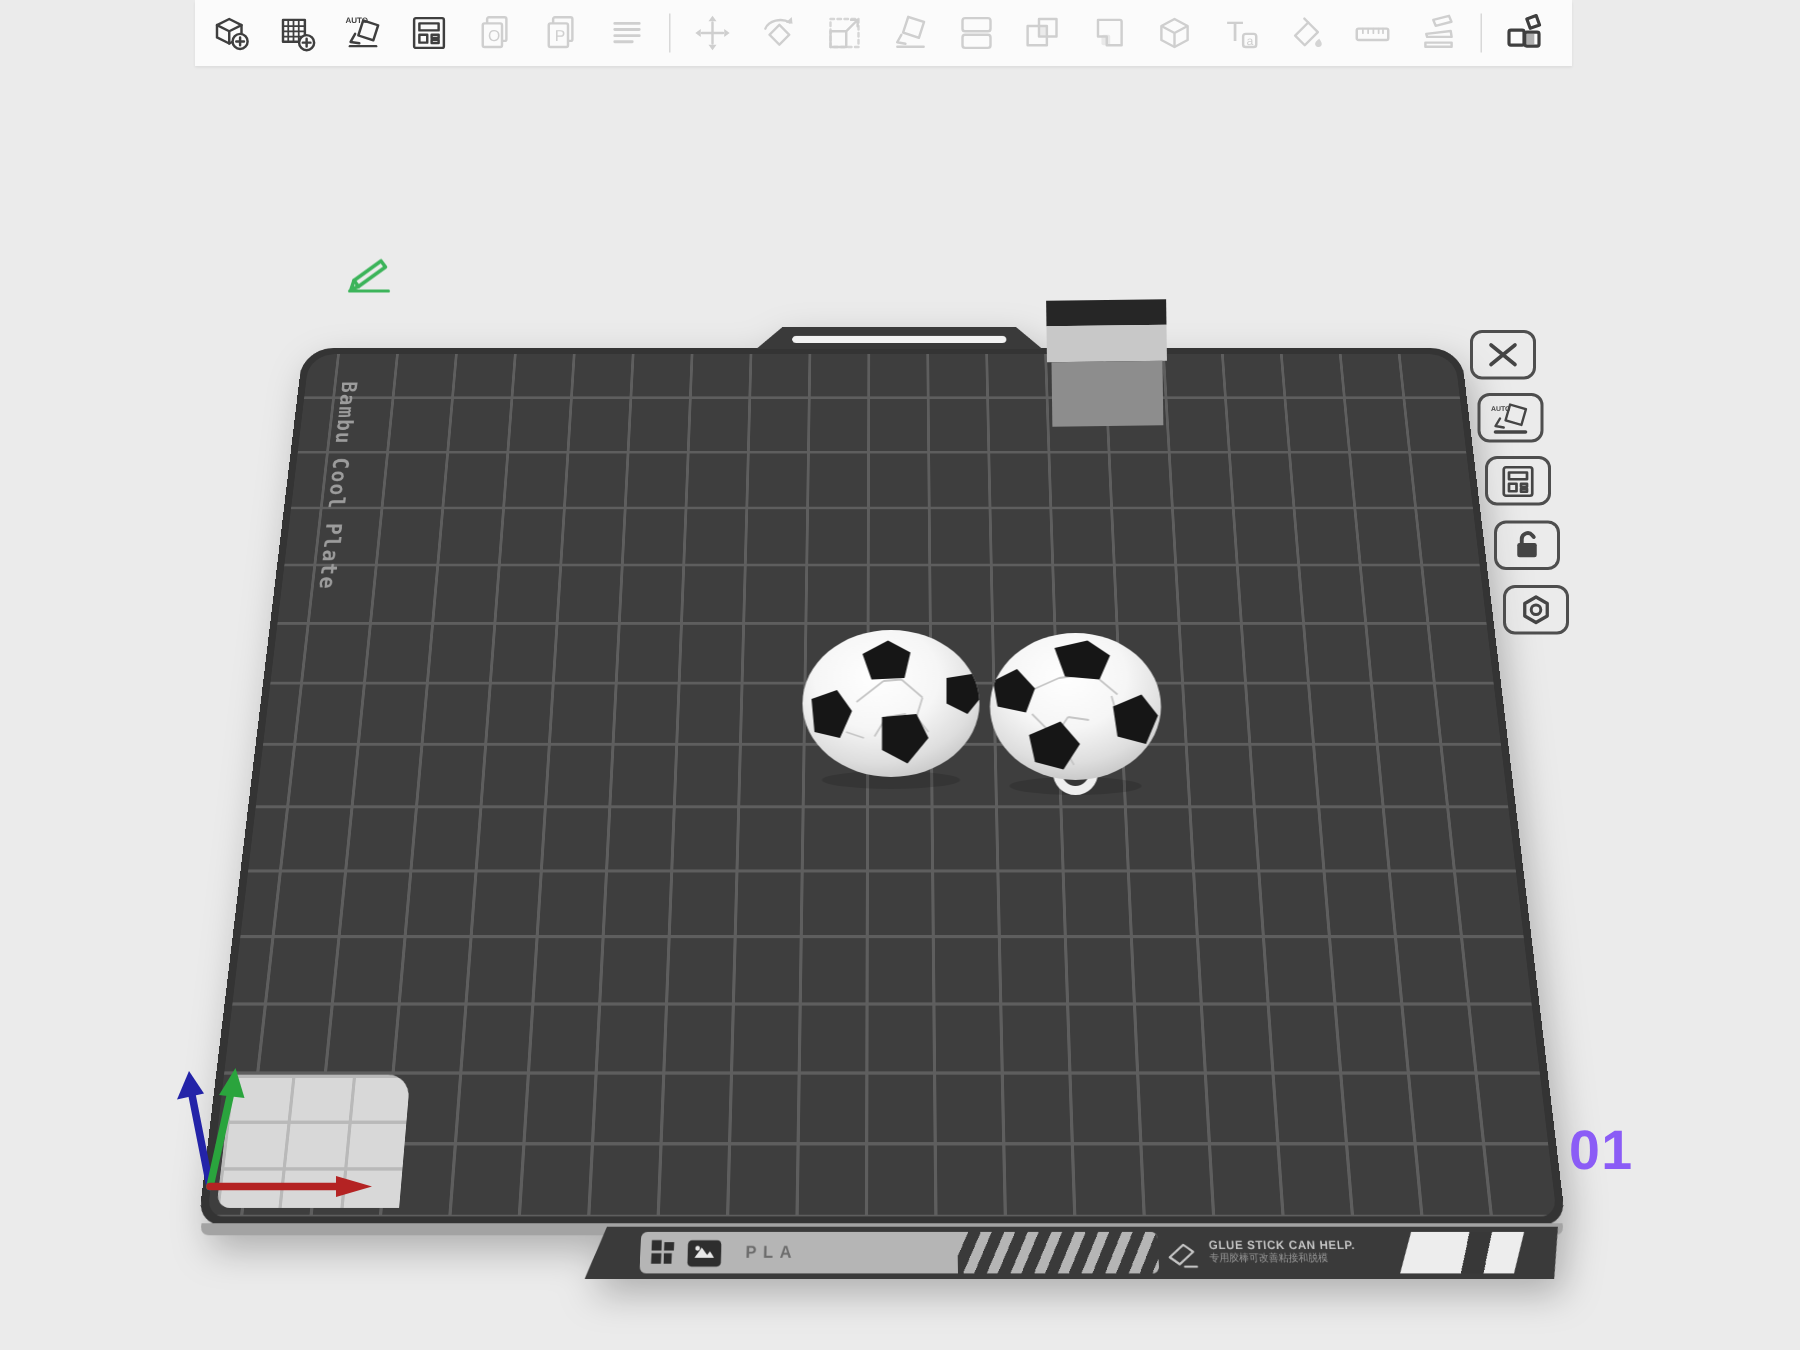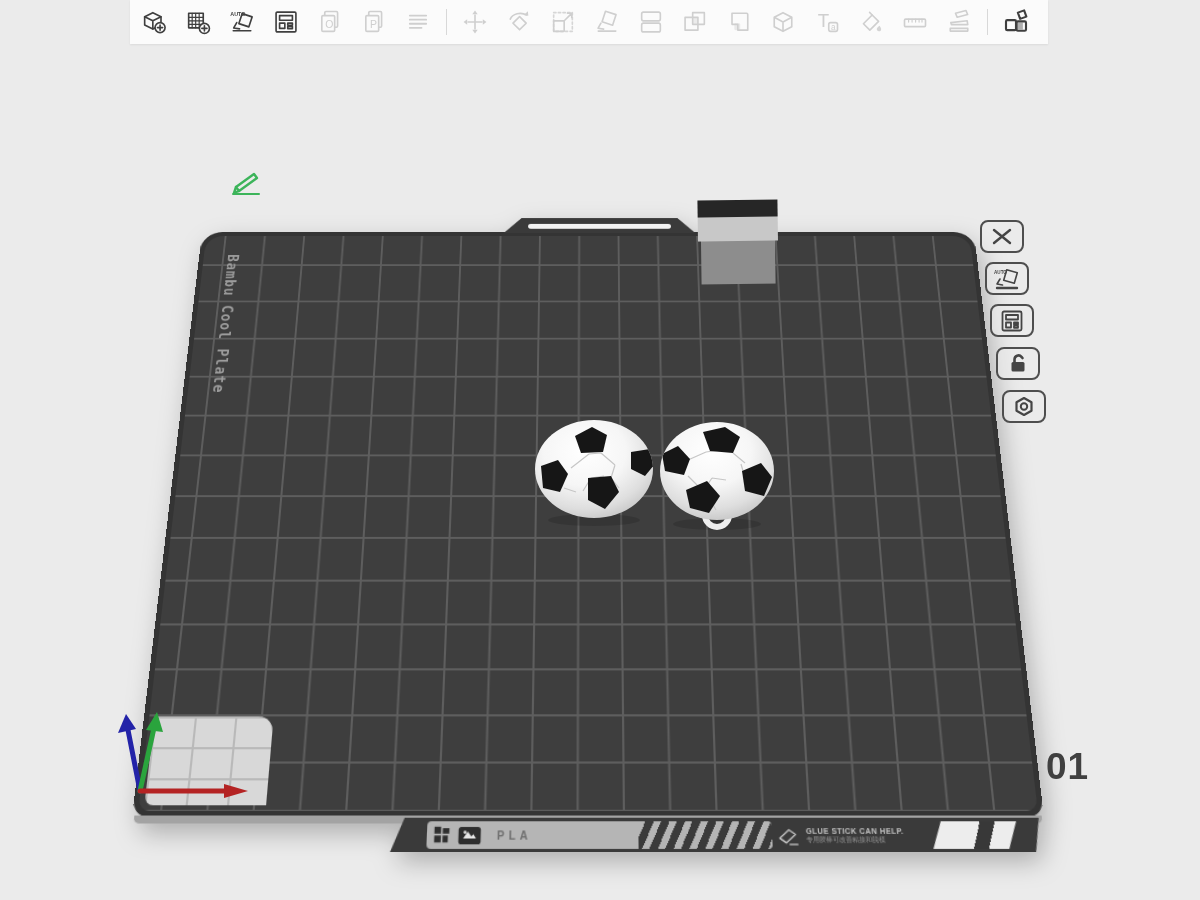--- a/index.html
+++ b/index.html
@@ -60,21 +60,21 @@
   
   .prime-tower{position:absolute;left:698px;top:200px;width:80px;height:84px;transform:rotate(-.8deg);}
   .pt-top{height:17px;background:#262626;}
   .pt-mid{height:24px;background:#c8c8c8;}
   .pt-body{height:43px;margin:0 3px;background:#8d8d8d;}
 
   .ball{position:absolute;}
 
   .axis-ind{position:absolute;left:110px;top:700px;}
   .pencil{position:absolute;left:228px;top:163px;}
-  .plate-number{position:absolute;left:1046px;top:746px;font-size:37px;font-weight:800;color:#404040;letter-spacing:1px;}
+  .plate-number{position:absolute;left:1046px;top:746px;font-size:37px;font-weight:800;color:#8b5cf6;letter-spacing:1px;}
 
   
   .side-btn{position:absolute;width:44px;height:33px;border:2.5px solid #4e4e4e;border-radius:8px;
       background:rgba(235,235,235,.55);display:flex;align-items:center;justify-content:center;color:#454545;box-sizing:border-box;}
   .sb-0{left:980px;top:220px;} .sb-1{left:985px;top:262px;} .sb-2{left:990px;top:304px;}
   .sb-3{left:996px;top:347px;} .sb-4{left:1002px;top:390px;}
 </style>
 </head>
 <body>
 

